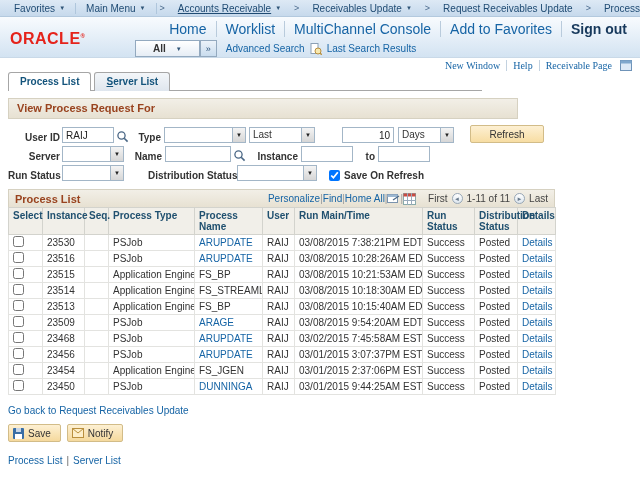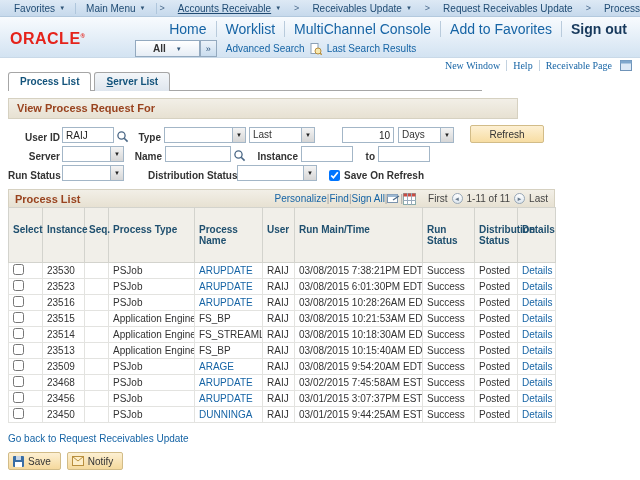--- a/index.html
+++ b/index.html
@@ -66,21 +66,21 @@
 
   
   .gridwrap { margin:7px 0 0 8px; width:547px; }
   .gridbar { display:flex; align-items:center; background:linear-gradient(#f2efe7,#e7e1d2); border:1px solid #d6d1c1; border-bottom:none; padding:2px 6px; height:18px; font-size:10px; }
   .gridtitle { font-weight:bold; color:#99431f; font-size:11px; flex:1; }
   .gridlinks { display:flex; align-items:center; color:#9a9a9a; }
   .pag { display:flex; align-items:center; gap:4px; margin-left:12px; color:#444; }
   .circ { width:11px; height:11px; border-radius:50%; border:1px solid #98a7b6; background:linear-gradient(#ffffff,#dde6ee); color:#68798b; font-size:6px; display:flex; align-items:center; justify-content:center; cursor:pointer; }
 
   table.grid { width:547px; table-layout:fixed; border-collapse:collapse; font-size:10px; }
-  .grid th { background:#f1efe9; color:#20506f; font-weight:bold; text-align:left; padding:16px 4px; border:1px solid #d3d3cd; vertical-align:top; }
+  .grid th { background:#f1efe9; color:#20506f; font-weight:bold; text-align:left; padding:2px 4px; border:1px solid #d3d3cd; vertical-align:top; }
   .grid td { padding:1px 4px; border:1px solid #e3e3e0; height:15px; white-space:nowrap; overflow:hidden; background:#fff; vertical-align:middle; }
   .pname.lnk { color:#1664a5; cursor:pointer; }
 
   
   .goback { margin:10px 0 0 8px; font-size:10px; }
   .btnrow { margin:8px 0 0 8px; display:flex; gap:6px; }
   .pbtn { display:flex; align-items:center; gap:4px; background:linear-gradient(#fdf0d3,#f5d99d); border:1px solid #d2bc88; border-radius:2px; padding:0 9px 0 4px; height:18px; font-size:10px; color:#333; font-family:inherit; cursor:pointer; }
   .bottomlinks { margin:13px 0 0 8px; font-size:10px; display:flex; align-items:center; }
   .bottomlinks .bsep { color:#666; padding:0 4px; }
 </style>
@@ -228,21 +228,21 @@
 </div>
 
 <div class="gridwrap">
   <div class="gridbar">
     <span class="gridtitle">Process List</span>
     <span class="gridlinks">
       <a>Personalize</a>
         <span>|</span>
       <a>Find</a>
         <span>|</span>
-      <a>Sign All</a>
+      <a>Home All</a>
         <span>|</span>
       <svg width="13" height="11">
           <rect x="0.5" y="1.5" width="10" height="8" fill="#fff" stroke="#7a93ad"></rect>
           <rect x="0.5" y="1.5" width="10" height="2.5" fill="#9db8d2"></rect>
           <line x1="6" y1="7" x2="12" y2="3" stroke="#4a6785" stroke-width="1.2"></line>
         </svg>
         <span>|</span>
       <svg width="13" height="12">
           <rect x="0.5" y="0.5" width="12" height="11" fill="#fff" stroke="#8aa"></rect>
           <rect x="0.5" y="0.5" width="12" height="3" fill="#c94b42"></rect>
@@ -295,32 +295,20 @@
         <td>PSJob</td>
         <td><span class="pname lnk">ARUPDATE</span></td>
         <td>RAIJ</td>
         <td>03/08/2015 7:38:21PM EDT</td>
         <td>Success</td>
         <td>Posted</td>
         <td><a>Details</a></td>
       </tr>
       <tr>
         <td><input type="checkbox" class="cbx" style=""></td>
-        <td>23523</td>
-        <td></td>
-        <td>PSJob</td>
-        <td><span class="pname lnk">ARUPDATE</span></td>
-        <td>RAIJ</td>
-        <td>03/08/2015 6:01:30PM EDT</td>
-        <td>Success</td>
-        <td>Posted</td>
-        <td><a>Details</a></td>
-      </tr>
-      <tr>
-        <td><input type="checkbox" class="cbx" style=""></td>
         <td>23516</td>
         <td></td>
         <td>PSJob</td>
         <td><span class="pname lnk">ARUPDATE</span></td>
         <td>RAIJ</td>
         <td>03/08/2015 10:28:26AM EDT</td>
         <td>Success</td>
         <td>Posted</td>
         <td><a>Details</a></td>
       </tr>
@@ -385,20 +373,32 @@
         <td><a>Details</a></td>
       </tr>
       <tr>
         <td><input type="checkbox" class="cbx" style=""></td>
         <td>23456</td>
         <td></td>
         <td>PSJob</td>
         <td><span class="pname lnk">ARUPDATE</span></td>
         <td>RAIJ</td>
         <td>03/01/2015 3:07:37PM EST</td>
+        <td>Success</td>
+        <td>Posted</td>
+        <td><a>Details</a></td>
+      </tr>
+      <tr>
+        <td><input type="checkbox" class="cbx" style=""></td>
+        <td>23454</td>
+        <td></td>
+        <td>Application Engine</td>
+        <td><span class="pname">FS_JGEN</span></td>
+        <td>RAIJ</td>
+        <td>03/01/2015 2:37:06PM EST</td>
         <td>Success</td>
         <td>Posted</td>
         <td><a>Details</a></td>
       </tr>
       <tr>
         <td><input type="checkbox" class="cbx" style=""></td>
         <td>23450</td>
         <td></td>
         <td>PSJob</td>
         <td><span class="pname lnk">DUNNINGA</span></td>

